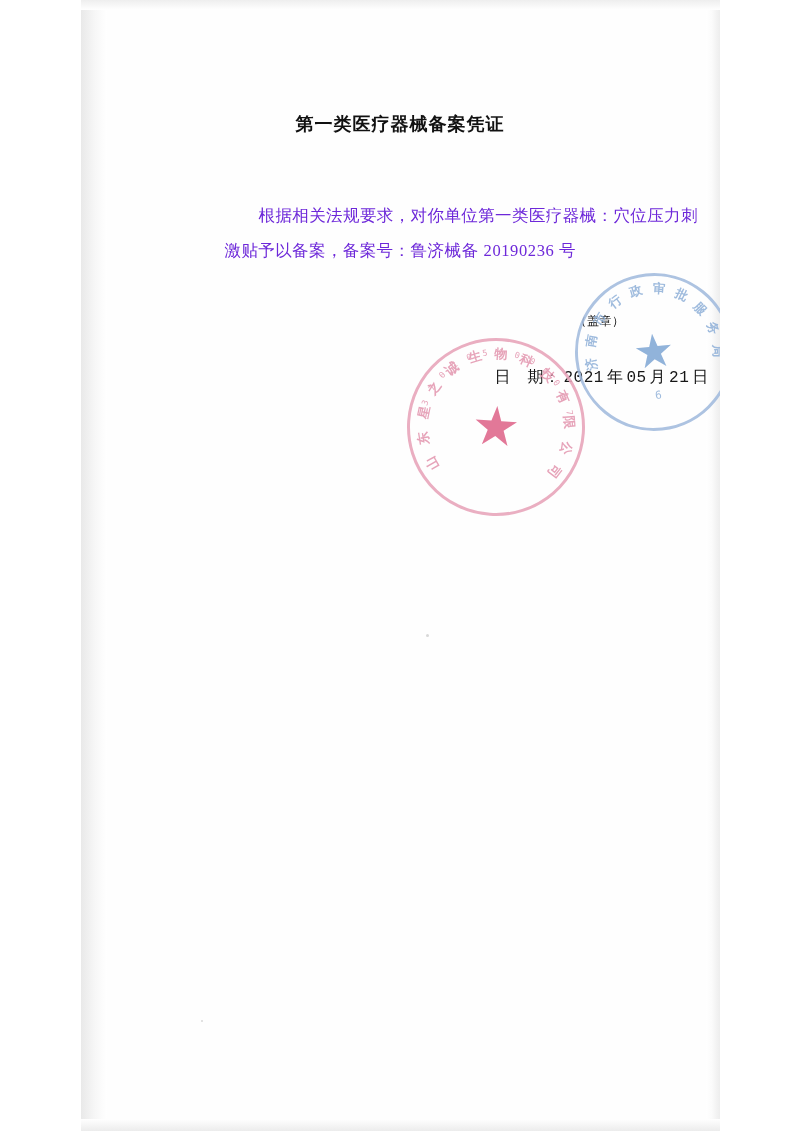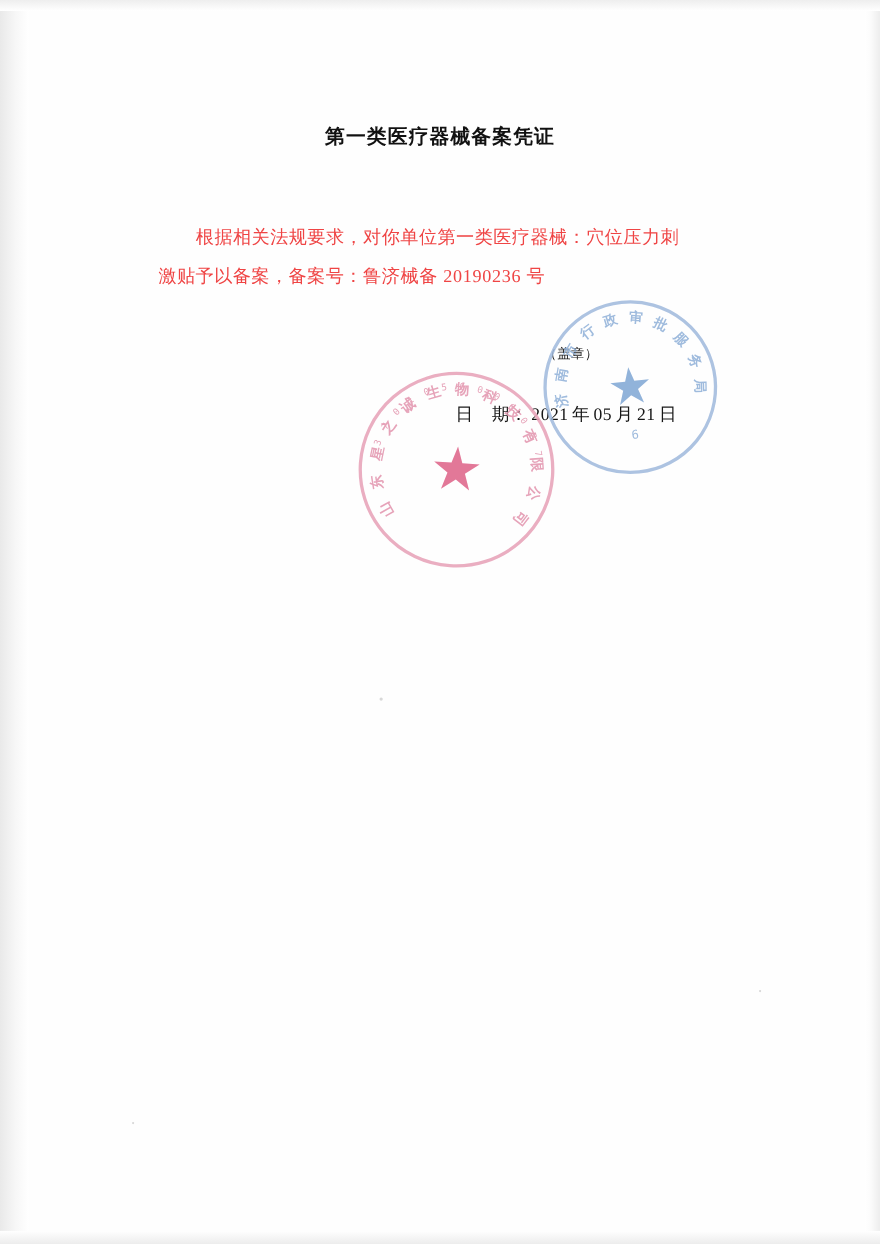--- a/index.html
+++ b/index.html
@@ -6,21 +6,21 @@
     margin: 0;
     padding: 0;
     background: #ffffff;
   }
   body {
     font-family: "Liberation Serif", "DejaVu Serif", serif;
     color: #1a1a1a;
   }
   .page {
     position: relative;
-    width: 800px;
+    width: 639px;
     height: 1131px;
     margin: 0 auto;
     background: #fefefe;
     overflow: hidden;
   }
   
   .scan-edge-left {
     position: absolute;
     left: 0; top: 0;
     width: 26px; height: 100%;
@@ -72,21 +72,21 @@
   }
 
   .body-text {
     position: absolute;
     top: 198px;
     left: 144px;
     width: 540px;
     font-size: 16.5px;
     line-height: 35px;
     letter-spacing: 0.4px;
-    color: #ef4444;
+    color: #6d28d9;
   }
   .body-text .indent {
     display: inline-block;
     width: 34px;
   }
   .record-no {
     letter-spacing: 0.6px;
   }
 
   .issuer {
@@ -108,21 +108,21 @@
   .date-line {
     position: absolute;
     top: 367px;
     left: 414px;
     font-size: 16px;
     letter-spacing: 0.5px;
     color: #161616;
     white-space: nowrap;
   }
   .date-line .num {
-    font-family: Liberation Serif, serif;
+    font-family: Liberation Mono, monospace;
     padding: 0 3px;
   }
 
   
   .seal {
     position: absolute;
     border-radius: 50%;
     pointer-events: none;
   }
   .seal-gov {

